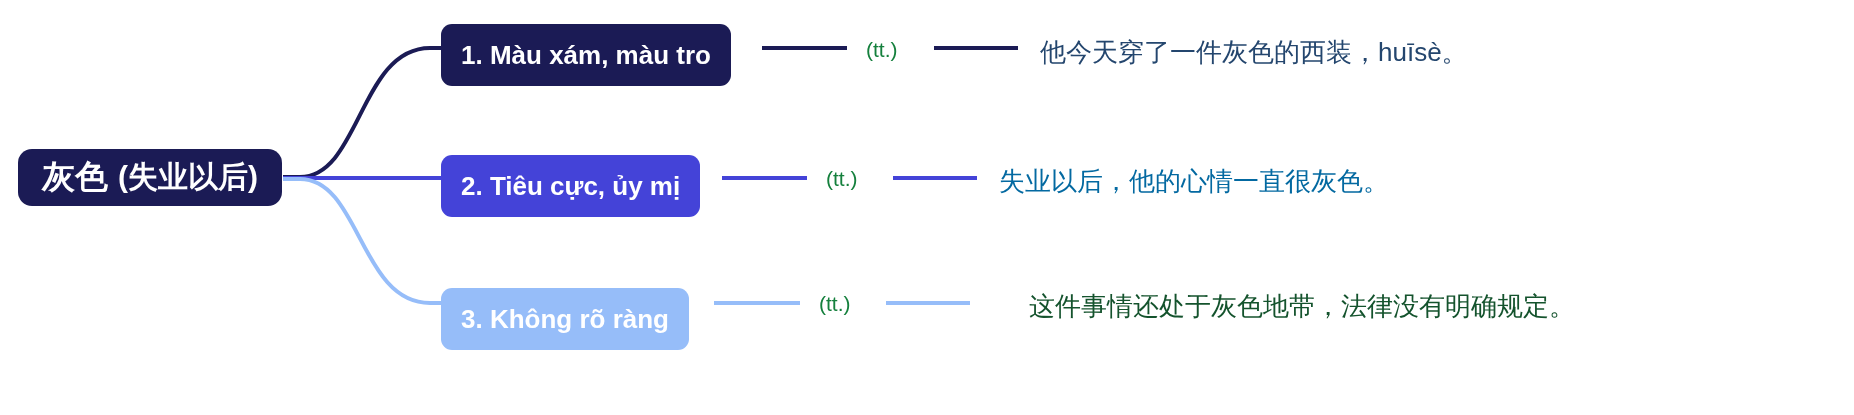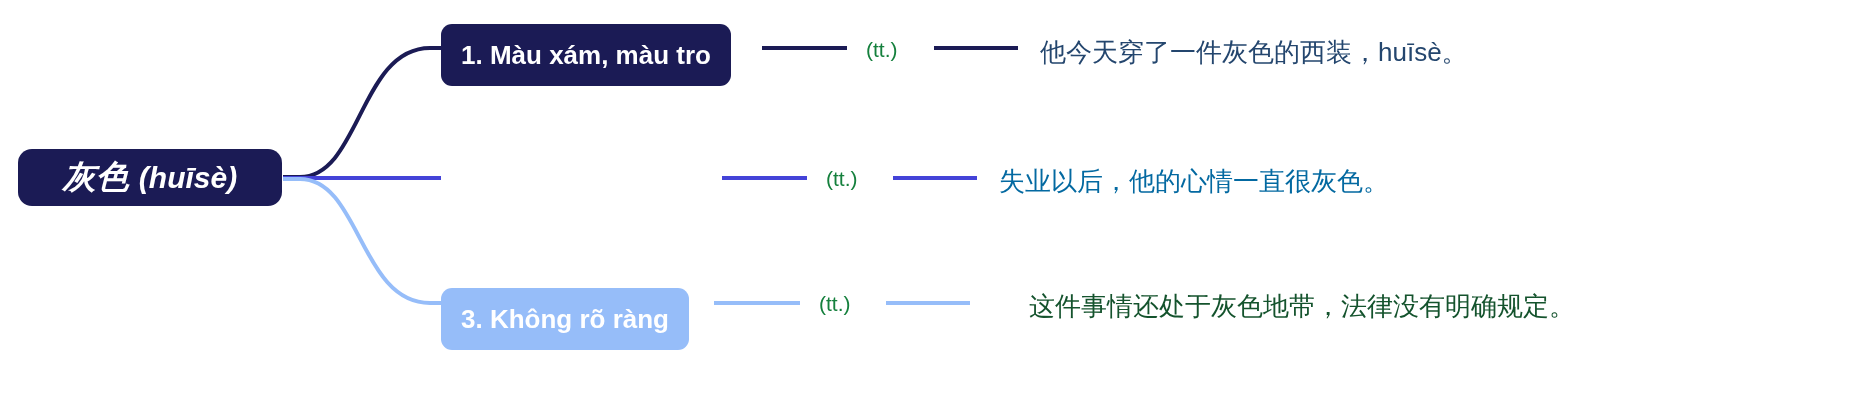--- a/index.html
+++ b/index.html
@@ -40,21 +40,20 @@
   .root-node {
     left: 18px;
     top: 149px;
     width: 264px;
     height: 57px;
     background: #1B1B55;
     border-radius: 14px;
     font-size: 33px;
     font-weight: bold;
     letter-spacing: 0px;
-    font-style: italic;
   }
   .root-node .root-pinyin {
     font-weight: bold;
     font-size: 30px;
   }
   .branch-node {
     height: 62px;
     border-radius: 11px;
     font-size: 26px;
     font-weight: bold;
@@ -128,25 +127,28 @@
     <line x1="893" y1="178" x2="977" y2="178" stroke="#4443D8" stroke-width="4"></line>
 
     <line x1="714" y1="303" x2="800" y2="303" stroke="#96BDF9" stroke-width="4"></line>
 
     <line x1="886" y1="303" x2="970" y2="303" stroke="#96BDF9" stroke-width="4"></line>
   </svg>
 
   <div class="node root-node">
     <span>灰色</span>
     <span style="width:10px"></span>
-    <span class="root-pinyin">(huīsè)</span>
+    <span class="root-pinyin">(失业以后)</span>
   </div>
 
   <div class="node branch-node branch-1">
     <span>1. Màu xám, màu tro</span>
+  </div>
+  <div class="node branch-node branch-2">
+    <span>2. Tiêu cực, ủy mị</span>
   </div>
   <div class="node branch-node branch-3">
     <span>3. Không rõ ràng</span>
   </div>
 
   <div class="tt-label tt-1">(tt.)</div>
   <div class="tt-label tt-2">(tt.)</div>
   <div class="tt-label tt-3">(tt.)</div>
 
   <div class="example ex-1">他今天穿了一件灰色的西装，huīsè。</div>

